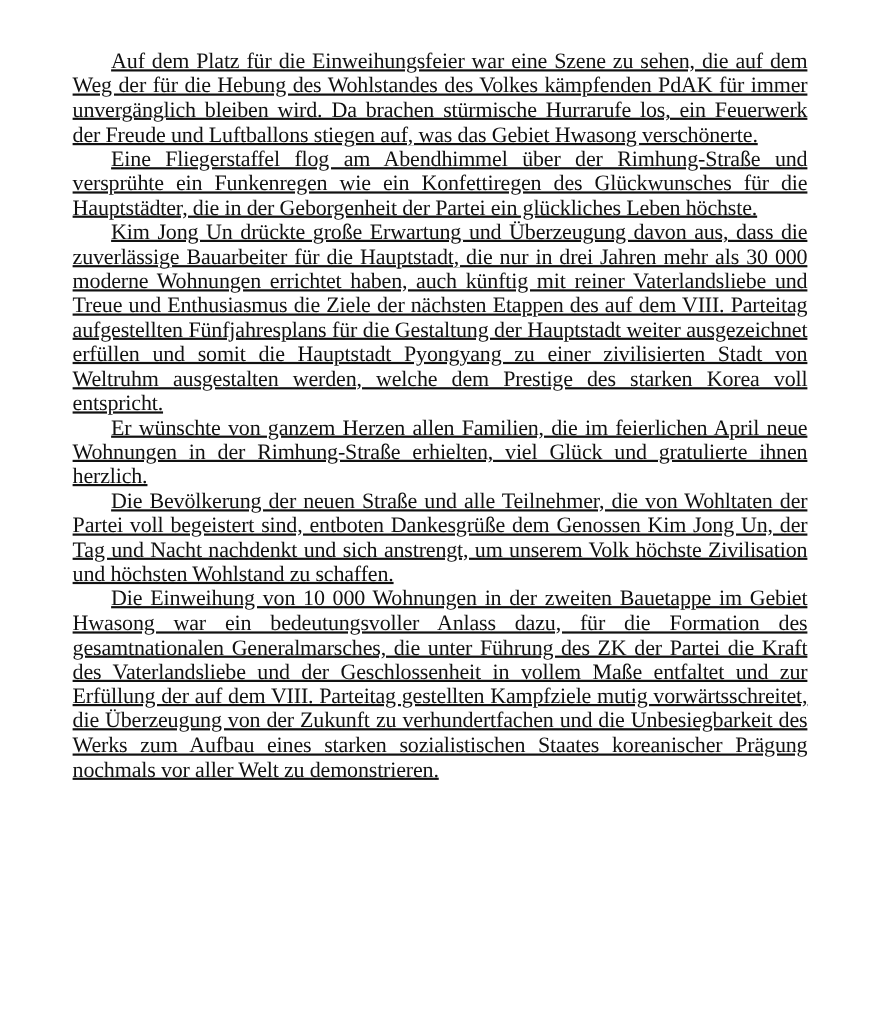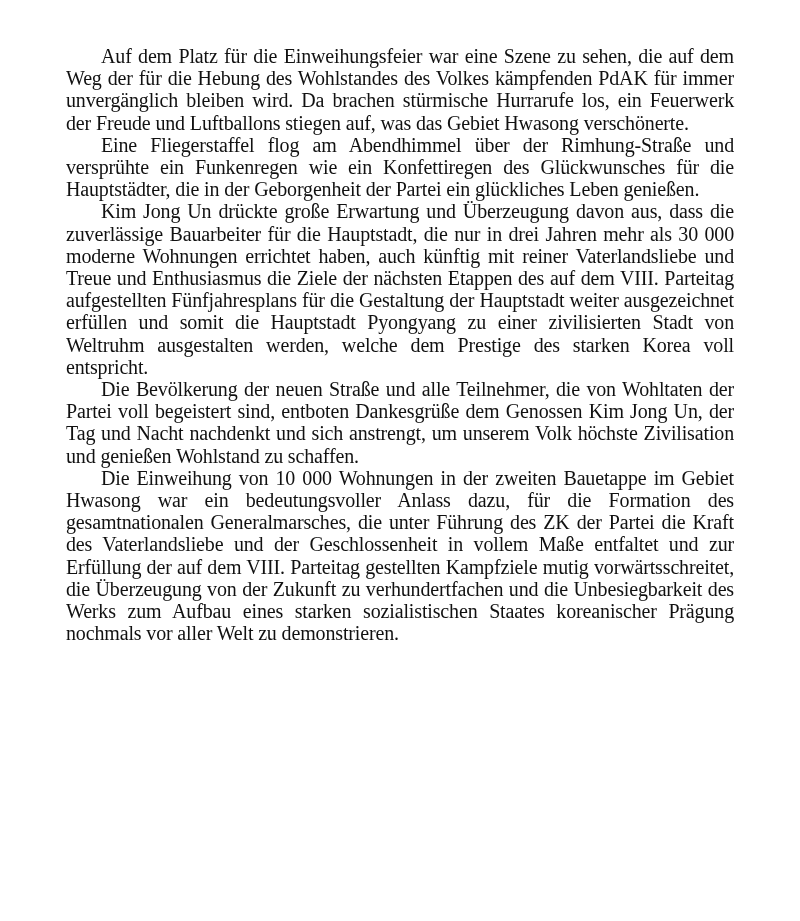--- a/index.html
+++ b/index.html
@@ -22,24 +22,26 @@
     font-size: 20px;
     line-height: 22.2px;
     color: #111111;
     letter-spacing: -0.15px;
   }
   .para {
     margin: 0;
     text-indent: 35px;
     text-align: justify;
     hyphens: none;
+    text-decoration: underline;
   }
 </style>
 </head>
 <body>
 
 <div class="page">
   <p class="para">Auf dem Platz für die Einweihungsfeier war eine Szene zu sehen, die auf dem Weg der für die Hebung des Wohlstandes des Volkes kämpfenden PdAK für immer unvergänglich bleiben wird. Da brachen stürmische Hurrarufe los, ein Feuerwerk der Freude und Luftballons stiegen auf, was das Gebiet Hwasong verschönerte.</p>
-  <p class="para">Eine Fliegerstaffel flog am Abendhimmel über der Rimhung-Straße und versprühte ein Funkenregen wie ein Konfettiregen des Glückwunsches für die Hauptstädter, die in der Geborgenheit der Partei ein glückliches Leben genießen.</p>
+  <p class="para">Eine Fliegerstaffel flog am Abendhimmel über der Rimhung-Straße und versprühte ein Funkenregen wie ein Konfettiregen des Glückwunsches für die Hauptstädter, die in der Geborgenheit der Partei ein glückliches Leben höchste.</p>
   <p class="para">Kim Jong Un drückte große Erwartung und Überzeugung davon aus, dass die zuverlässige Bauarbeiter für die Hauptstadt, die nur in drei Jahren mehr als 30 000 moderne Wohnungen errichtet haben, auch künftig mit reiner Vaterlandsliebe und Treue und Enthusiasmus die Ziele der nächsten Etappen des auf dem VIII. Parteitag aufgestellten Fünfjahresplans für die Gestaltung der Hauptstadt weiter ausgezeichnet erfüllen und somit die Hauptstadt Pyongyang zu einer zivilisierten Stadt von Weltruhm ausgestalten werden, welche dem Prestige des starken Korea voll entspricht.</p>
-  <p class="para">Die Bevölkerung der neuen Straße und alle Teilnehmer, die von Wohltaten der Partei voll begeistert sind, entboten Dankesgrüße dem Genossen Kim Jong Un, der Tag und Nacht nachdenkt und sich anstrengt, um unserem Volk höchste Zivilisation und genießen Wohlstand zu schaffen.</p>
+  <p class="para">Er wünschte von ganzem Herzen allen Familien, die im feierlichen April neue Wohnungen in der Rimhung-Straße erhielten, viel Glück und gratulierte ihnen herzlich.</p>
+  <p class="para">Die Bevölkerung der neuen Straße und alle Teilnehmer, die von Wohltaten der Partei voll begeistert sind, entboten Dankesgrüße dem Genossen Kim Jong Un, der Tag und Nacht nachdenkt und sich anstrengt, um unserem Volk höchste Zivilisation und höchsten Wohlstand zu schaffen.</p>
   <p class="para">Die Einweihung von 10 000 Wohnungen in der zweiten Bauetappe im Gebiet Hwasong war ein bedeutungsvoller Anlass dazu, für die Formation des gesamtnationalen Generalmarsches, die unter Führung des ZK der Partei die Kraft des Vaterlandsliebe und der Geschlossenheit in vollem Maße entfaltet und zur Erfüllung der auf dem VIII. Parteitag gestellten Kampfziele mutig vorwärtsschreitet, die Überzeugung von der Zukunft zu verhundertfachen und die Unbesiegbarkeit des Werks zum Aufbau eines starken sozialistischen Staates koreanischer Prägung nochmals vor aller Welt zu demonstrieren.</p>
 </div>
 
 </body></html>

